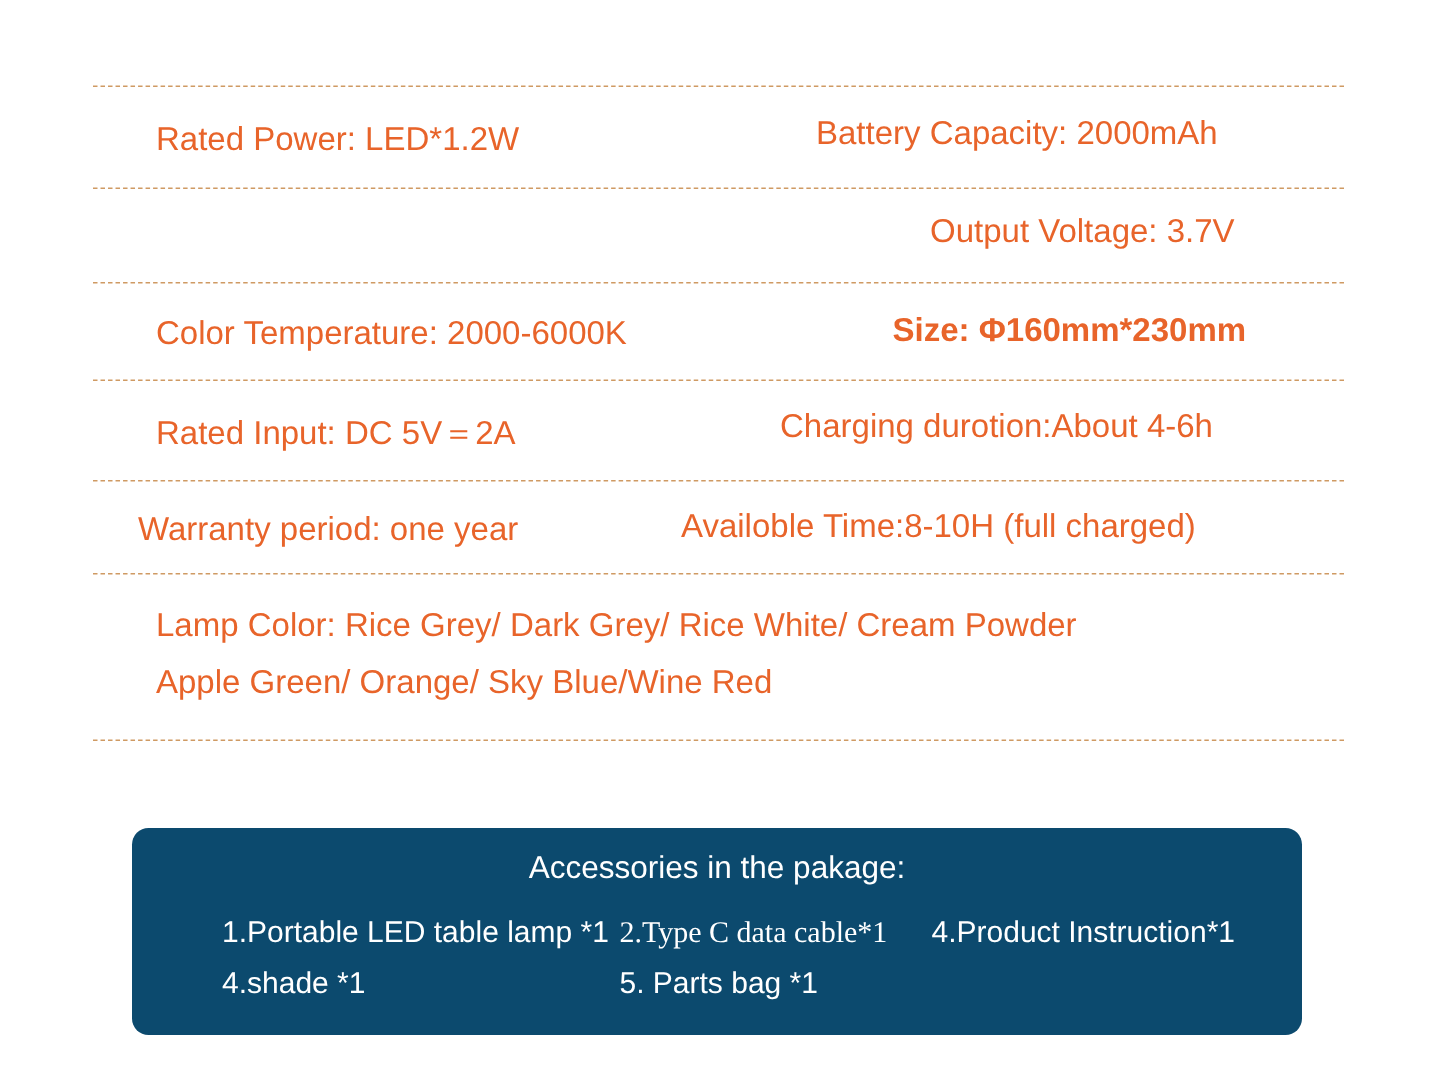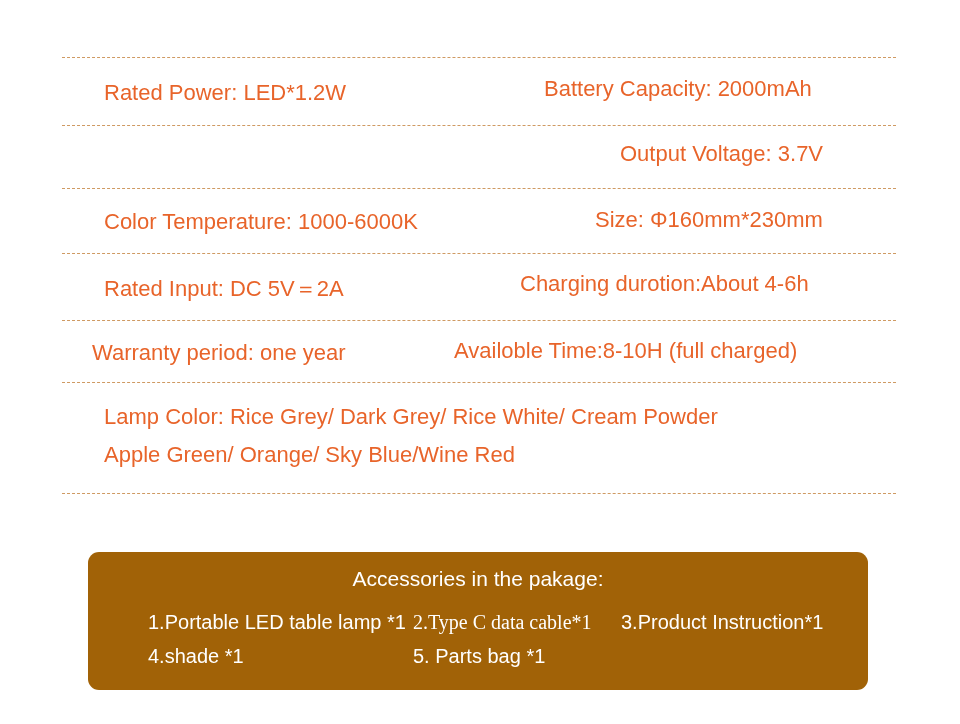--- a/index.html
+++ b/index.html
@@ -56,21 +56,21 @@
     white-space: nowrap;
   }
 
   
   .accessories-box {
     position: absolute;
     left: 88px;
     top: 552px;
     width: 780px;
     height: 138px;
-    background: #a16207;
+    background: #0c4a6e;
     border-radius: 11px;
   }
 
   .accessories-title {
     position: absolute;
     left: 0;
     top: 14px;
     width: 780px;
     text-align: center;
     color: #ffffff;
@@ -109,22 +109,22 @@
     </div>
 
     <div class="spec-row" style="height:63px;">
       <div class="spec-row-inner">
         <div class="cell" style="left:558px; top:15px;">Output Voltage: 3.7V</div>
       </div>
     </div>
 
     <div class="spec-row" style="height:65px;">
       <div class="spec-row-inner">
-        <div class="cell" style="left:42px; top:20px;">Color Temperature: 1000-6000K</div>
-        <div class="cell" style="left:533px; top:18px;">Size: Φ160mm*230mm</div>
+        <div class="cell" style="left:42px; top:20px;">Color Temperature: 2000-6000K</div>
+        <div class="cell" style="left:533px; top:18px;font-weight:bold;">Size: Φ160mm*230mm</div>
       </div>
     </div>
 
     <div class="spec-row" style="height:67px;">
       <div class="spec-row-inner">
         <div class="cell" style="left:42px; top:22px;">Rated Input: DC 5V＝2A</div>
         <div class="cell" style="left:458px; top:17px;">Charging durotion:About 4-6h</div>
       </div>
     </div>
 
@@ -144,20 +144,20 @@
 
   </div>
 
   <div class="accessories-box">
 
     <div class="accessories-title">Accessories in the pakage:</div>
 
     <div class="accessories-list">
       <div class="acc-item" style="left:60px; top:0px;">1.Portable LED table lamp *1</div>
       <div class="acc-item" style="left:325px; top:0px;font-family:Liberation Serif, serif;">2.Type C data cable*1</div>
-      <div class="acc-item" style="left:533px; top:0px;">3.Product Instruction*1</div>
+      <div class="acc-item" style="left:533px; top:0px;">4.Product Instruction*1</div>
       <div class="acc-item" style="left:60px; top:34px;">4.shade *1</div>
       <div class="acc-item" style="left:325px; top:34px;">5. Parts bag *1</div>
     </div>
 
   </div>
 
 </div>
 
 </body></html>

